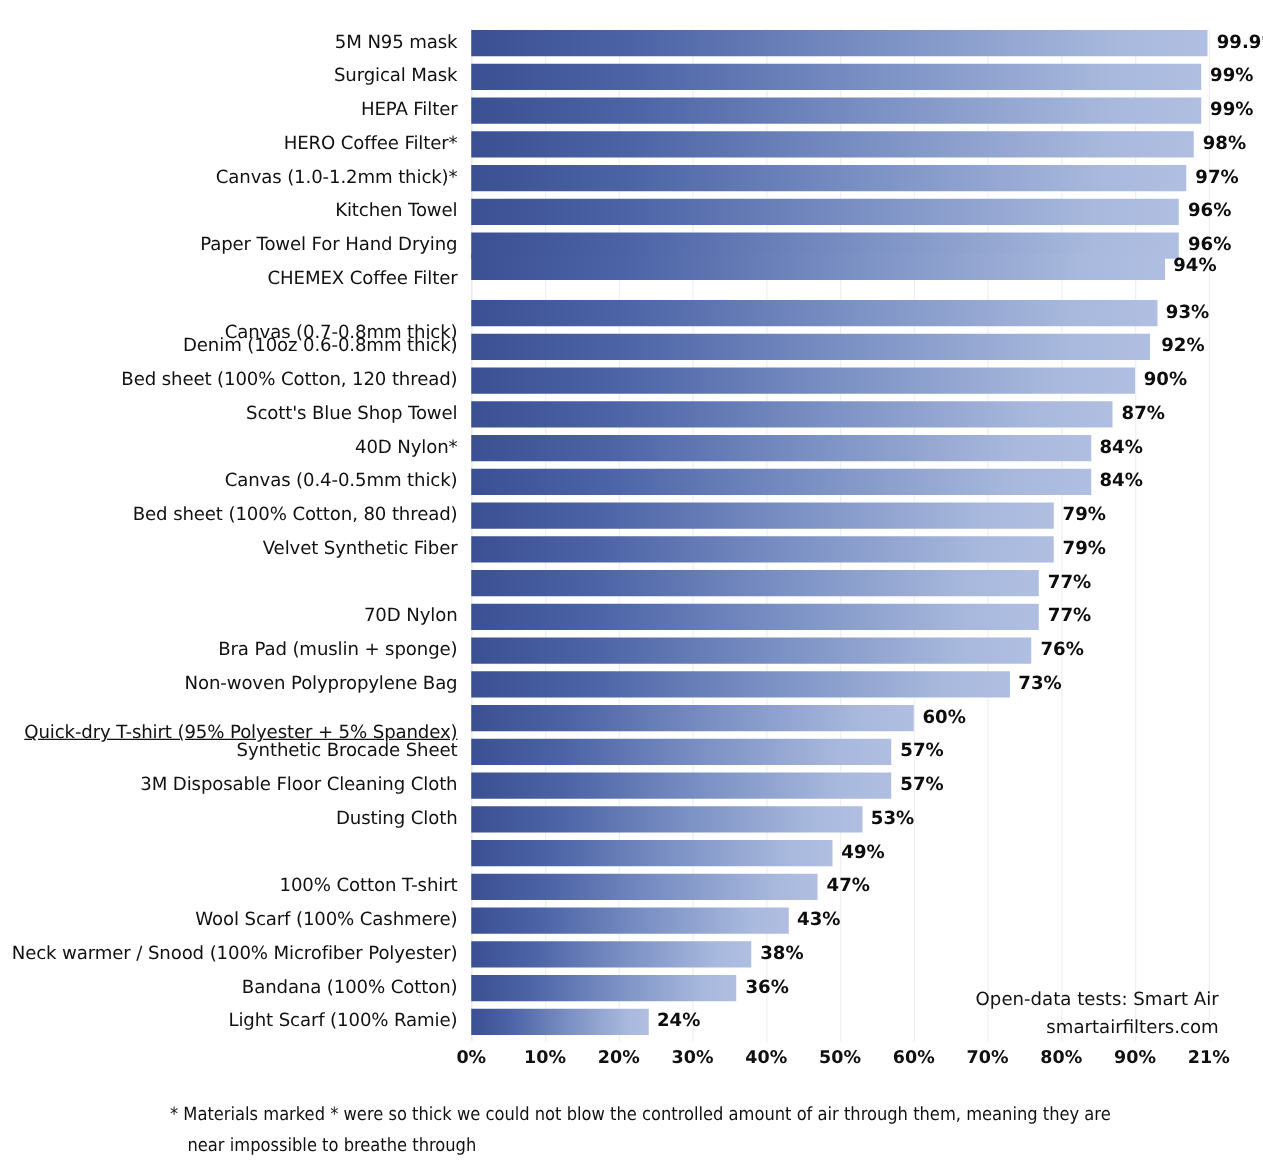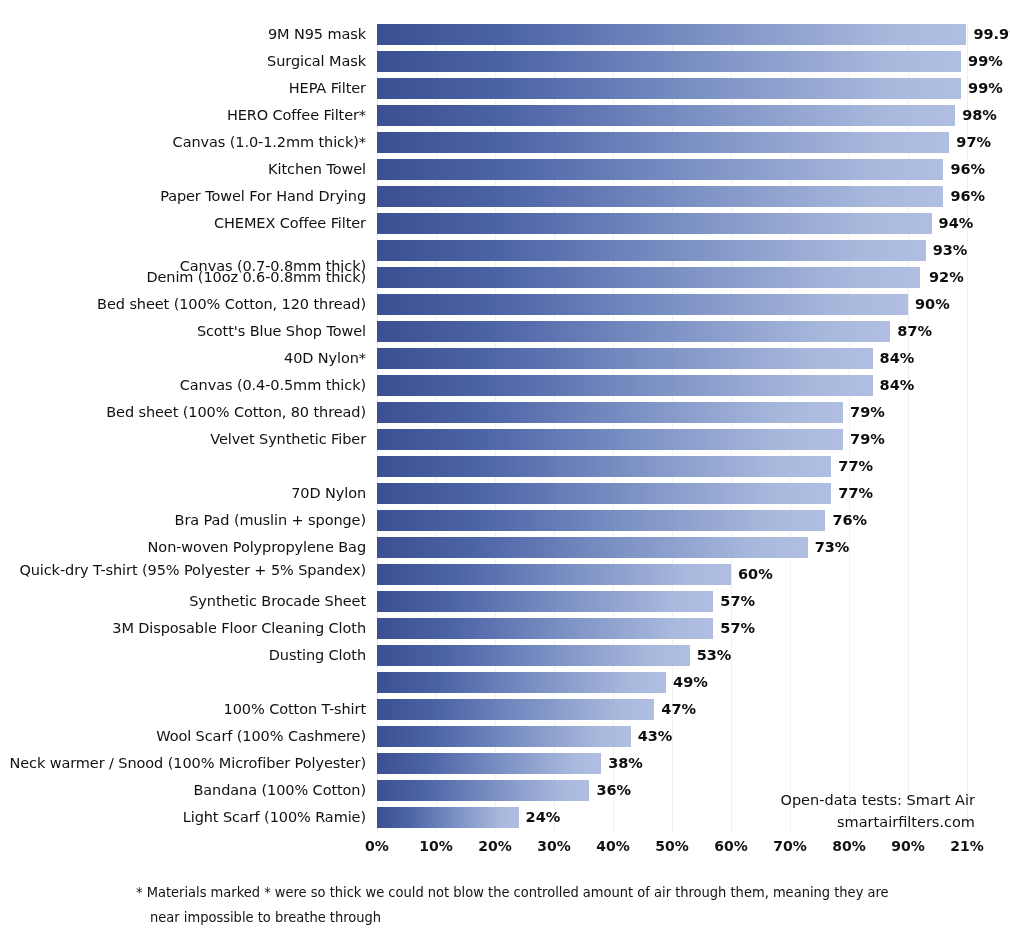--- a/index.html
+++ b/index.html
@@ -165,21 +165,21 @@
   <div id="attribution">
     <div>Open-data tests: Smart Air</div>
     <div>smartairfilters.com</div>
   </div>
 
   <div id="footnote">
     <div class="ln1">* Materials marked * were so thick we could not blow the controlled amount of air through them, meaning they are</div>
     <div class="ln2">near impossible to breathe through</div>
   </div>
 
-<div class="cat-label" style="top: 24px;">9M N95 mask</div>
+<div class="cat-label" style="top: 24px;">5M N95 mask</div>
     <div class="bar-track" style="top: 24px;">
       <div class="bar" style="width: 589.41px; height: 21px;"></div>
       <div class="val-label" style="left: 589.41px;">99.9%</div>
     </div>
     <div class="cat-label" style="top: 51px;">Surgical Mask</div>
     <div class="bar-track" style="top: 51px;">
       <div class="bar" style="width: 584.1px; height: 21px;"></div>
       <div class="val-label" style="left: 584.1px;">99%</div>
     </div>
     <div class="cat-label" style="top: 78px;">HEPA Filter</div>
@@ -201,21 +201,21 @@
     <div class="bar-track" style="top: 159px;">
       <div class="bar" style="width: 566.4px; height: 21px;"></div>
       <div class="val-label" style="left: 566.4px;">96%</div>
     </div>
     <div class="cat-label" style="top: 186px;">Paper Towel For Hand Drying</div>
     <div class="bar-track" style="top: 186px;">
       <div class="bar" style="width: 566.4px; height: 21px;"></div>
       <div class="val-label" style="left: 566.4px;">96%</div>
     </div>
     <div class="cat-label" style="top: 213px;">CHEMEX Coffee Filter</div>
-    <div class="bar-track" style="top: 213px; border-radius: 10px;">
+    <div class="bar-track" style="top: 203px; border-radius: 10px;">
       <div class="bar" style="width: 554.6px; height: 21px;"></div>
       <div class="val-label" style="left: 554.6px;">94%</div>
     </div>
     <div class="cat-label" style="top: 256px;">Canvas (0.7-0.8mm thick)</div>
     <div class="bar-track" style="top: 240px;">
       <div class="bar" style="width: 548.7px; height: 21px;"></div>
       <div class="val-label" style="left: 548.7px;">93%</div>
     </div>
     <div class="cat-label" style="top: 267px;">Denim (10oz 0.6-0.8mm thick)</div>
     <div class="bar-track" style="top: 267px;">
@@ -264,21 +264,21 @@
     <div class="cat-label" style="top: 510px;">Bra Pad (muslin + sponge)</div>
     <div class="bar-track" style="top: 510px;">
       <div class="bar" style="width: 448.4px; height: 21px;"></div>
       <div class="val-label" style="left: 448.4px;">76%</div>
     </div>
     <div class="cat-label" style="top: 537px;">Non-woven Polypropylene Bag</div>
     <div class="bar-track" style="top: 537px;">
       <div class="bar" style="width: 430.7px; height: 21px;"></div>
       <div class="val-label" style="left: 430.7px;">73%</div>
     </div>
-    <div class="cat-label" style="top: 560px;">Quick-dry T-shirt (95% Polyester + 5% Spandex)</div>
+    <div class="cat-label" style="top: 576px; text-decoration: underline;">Quick-dry T-shirt (95% Polyester + 5% Spandex)</div>
     <div class="bar-track" style="top: 564px;">
       <div class="bar" style="width: 354px; height: 21px;"></div>
       <div class="val-label" style="left: 354px;">60%</div>
     </div>
     <div class="cat-label" style="top: 591px;">Synthetic Brocade Sheet</div>
     <div class="bar-track" style="top: 591px;">
       <div class="bar" style="width: 336.3px; height: 21px;"></div>
       <div class="val-label" style="left: 336.3px;">57%</div>
     </div>
     <div class="cat-label" style="top: 618px;">3M Disposable Floor Cleaning Cloth</div>

